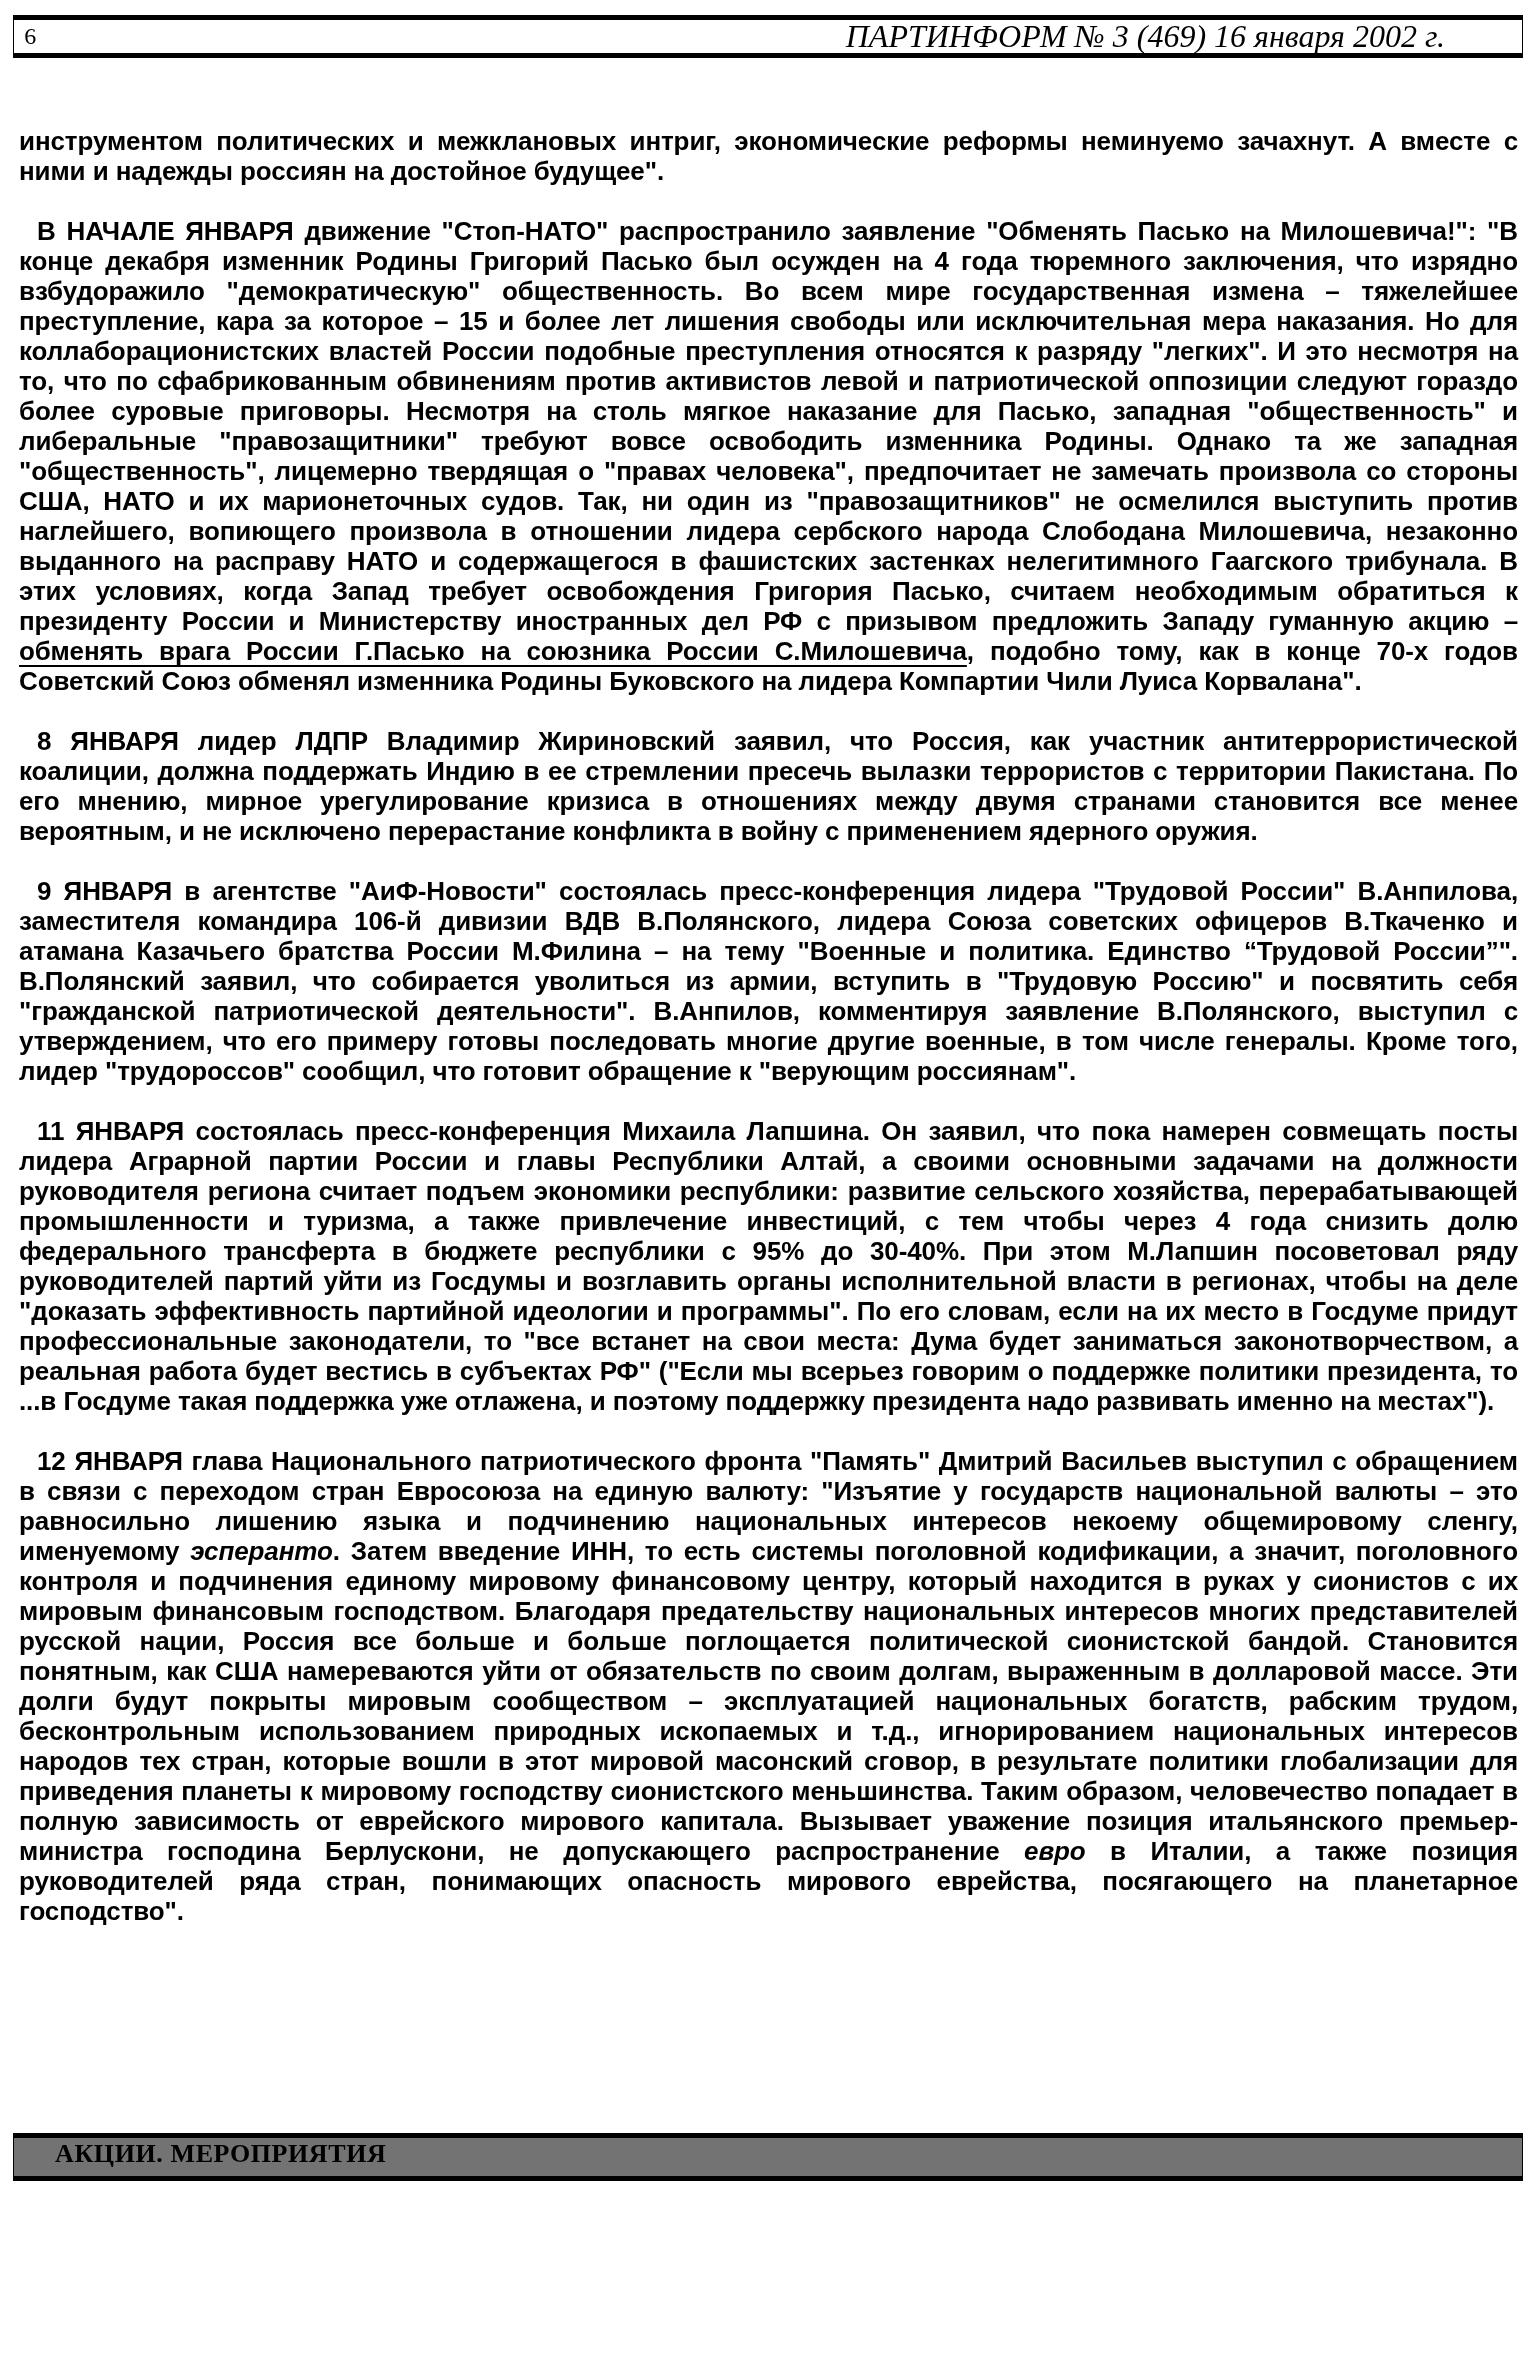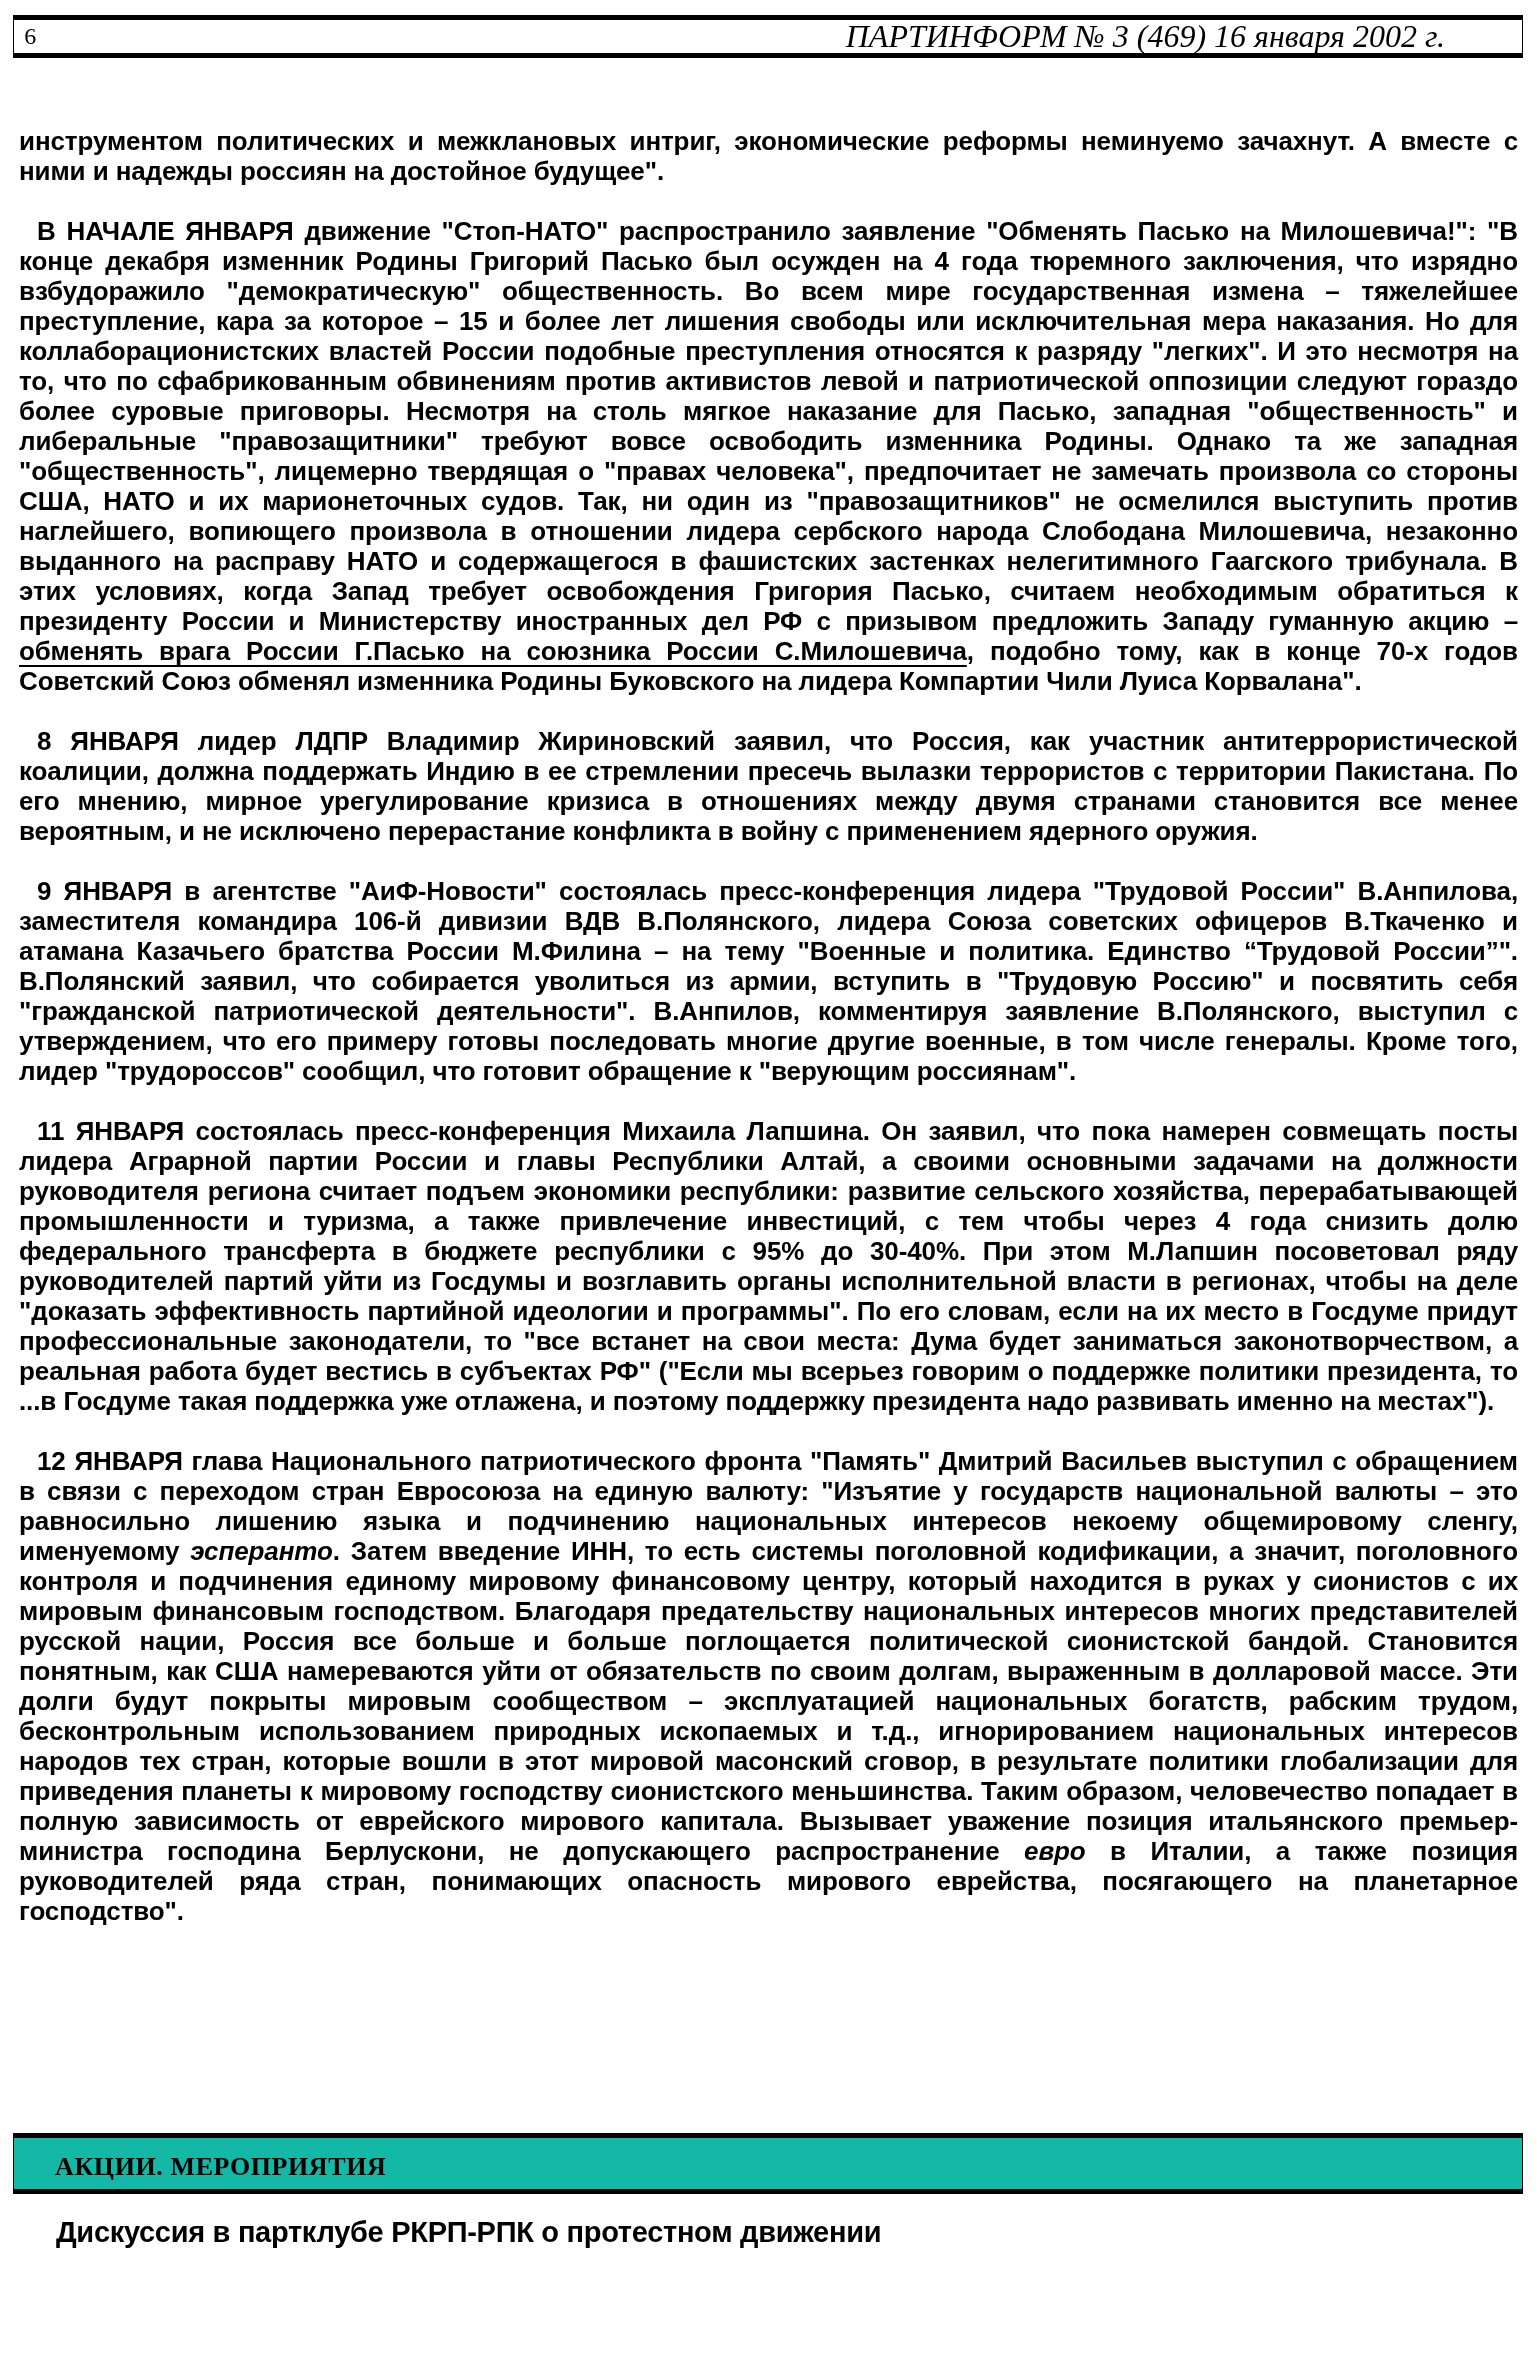--- a/index.html
+++ b/index.html
@@ -60,22 +60,22 @@
   .run-italic { font-style: italic; }
 
   
   .section-box {
     position: absolute;
     left: 13px; right: 14px; top: 2133px;
     border-top: 5.8px solid #000;
     border-bottom: 5.8px solid #000;
     border-left: 1.9px solid #000;
     border-right: 1.9px solid #000;
-    background: #14b8a6;
-    padding: 14px 13px 7px 41px;
+    background: #737373;
+    padding: 1px 13px 7px 41px;
   }
   .section-label {
     font-family: "Liberation Serif", serif;
     font-weight: bold;
     font-size: 26px;
     letter-spacing: 0.6px;
   }
 
   
   .article-subtitle {
@@ -103,16 +103,15 @@
       <p class="indent"><span>8 ЯНВАРЯ лидер ЛДПР Владимир Жириновский заявил, что Россия, как участник антитеррористической коалиции, должна поддержать Индию в ее стремлении пресечь вылазки террористов с территории Пакистана. По его мнению, мирное урегулирование кризиса в отношениях между двумя странами становится все менее вероятным, и не исключено перерастание конфликта в войну с применением ядерного оружия.</span></p>
       <p class="indent"><span>9 ЯНВАРЯ в агентстве "АиФ-Новости" состоялась пресс-конференция лидера "Трудовой России" В.Анпилова, заместителя командира 106-й дивизии ВДВ В.Полянского, лидера Союза советских офицеров В.Ткаченко и атамана Казачьего братства России М.Филина – на тему "Военные и политика. Единство “Трудовой России”". В.Полянский заявил, что собирается уволиться из армии, вступить в "Трудовую Россию" и посвятить себя "гражданской патриотической деятельности". В.Анпилов, комментируя заявление В.Полянского, выступил с утверждением, что его примеру готовы последовать многие другие военные, в том числе генералы. Кроме того, лидер "трудороссов" сообщил, что готовит обращение к "верующим россиянам".</span></p>
       <p class="indent"><span>11 ЯНВАРЯ состоялась пресс-конференция Михаила Лапшина. Он заявил, что пока намерен совмещать посты лидера Аграрной партии России и главы Республики Алтай, а своими основными задачами на должности руководителя региона считает подъем экономики республики: развитие сельского хозяйства, перерабатывающей промышленности и туризма, а также привлечение инвестиций, с тем чтобы через 4 года снизить долю федерального трансферта в бюджете республики с 95% до 30-40%. При этом М.Лапшин посоветовал ряду руководителей партий уйти из Госдумы и возглавить органы исполнительной власти в регионах, чтобы на деле "доказать эффективность партийной идеологии и программы". По его словам, если на их место в Госдуме придут профессиональные законодатели, то "все встанет на свои места: Дума будет заниматься законотворчеством, а реальная работа будет вестись в субъектах РФ" ("Если мы всерьез говорим о поддержке политики президента, то ...в Госдуме такая поддержка уже отлажена, и поэтому поддержку президента надо развивать именно на местах").</span></p>
       <p class="indent"><span>12 ЯНВАРЯ глава Национального патриотического фронта "Память" Дмитрий Васильев выступил с обращением в связи с переходом стран Евросоюза на единую валюту: "Изъятие у государств национальной валюты – это равносильно лишению языка и подчинению национальных интересов некоему общемировому сленгу, именуемому </span><span class="run-italic">эсперанто</span><span>. Затем введение ИНН, то есть системы поголовной кодификации, а значит, поголовного контроля и подчинения единому мировому финансовому центру, который находится в руках у сионистов с их мировым финансовым господством. Благодаря предательству национальных интересов многих представителей русской нации, Россия все больше и больше поглощается политической сионистской бандой. Становится понятным, как США намереваются уйти от обязательств по своим долгам, выраженным в долларовой массе. Эти долги будут покрыты мировым сообществом – эксплуатацией национальных богатств, рабским трудом, бесконтрольным использованием природных ископаемых и т.д., игнорированием национальных интересов народов тех стран, которые вошли в этот мировой масонский сговор, в результате политики глобализации для приведения планеты к мировому господству сионистского меньшинства. Таким образом, человечество попадает в полную зависимость от еврейского мирового капитала. Вызывает уважение позиция итальянского премьер-министра господина Берлускони, не допускающего распространение </span><span class="run-italic">евро</span><span> в Италии, а также позиция руководителей ряда стран, понимающих опасность мирового еврейства, посягающего на планетарное господство".</span></p>
     </div>
 
   <div class="section-box">
     <span class="section-label">АКЦИИ. МЕРОПРИЯТИЯ</span>
   </div>
 
-  <div class="article-subtitle">Дискуссия в партклубе РКРП-РПК о протестном движении</div>
 
 </div>
 
 
 </body></html>

